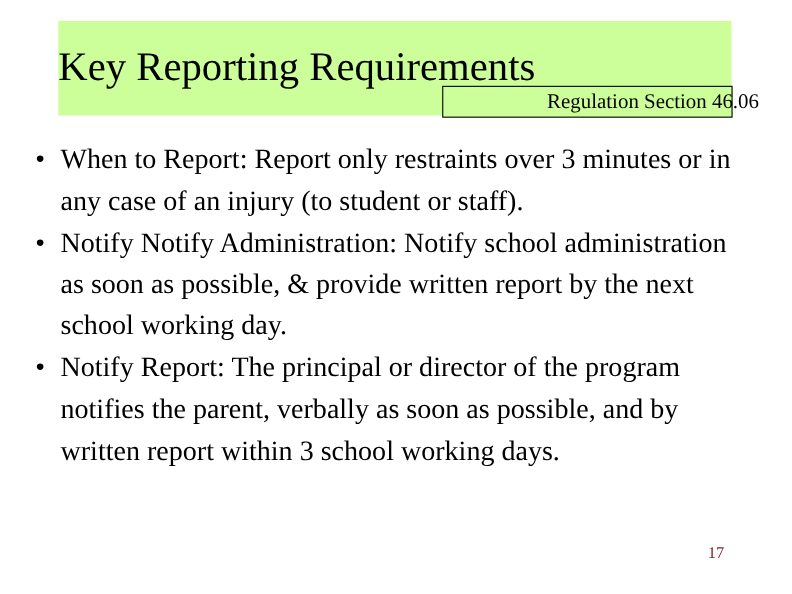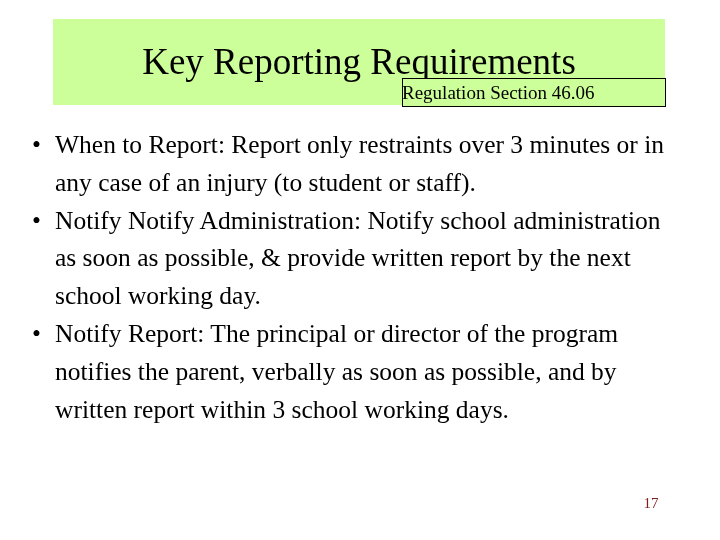--- a/index.html
+++ b/index.html
@@ -33,21 +33,21 @@
     width: 612px;
     height: 86px;
     background: #ccff99;
   }
 
   #title-text {
     position: absolute;
     left: 53px;
     top: 40px;
     width: 612px;
-    text-align: center;
+    text-align: left;
     font-size: 37px;
     line-height: 44px;
     font-weight: normal;
     color: #000000;
     white-space: nowrap;
     letter-spacing: 0px;
   }
 
   
   #regulation-box {
@@ -59,21 +59,21 @@
     box-sizing: border-box;
     border: 1px solid #000000;
     background: #ccff99;
     overflow: hidden;
   }
   #regulation-text {
     position: absolute;
     left: 402px;
     top: 79px;
     width: 288px;
-    text-align: left;
+    text-align: right;
     font-size: 19px;
     line-height: 27px;
     color: #000000;
     white-space: nowrap;
   }
 
   
   #body-list {
     position: absolute;
     left: 27px;

